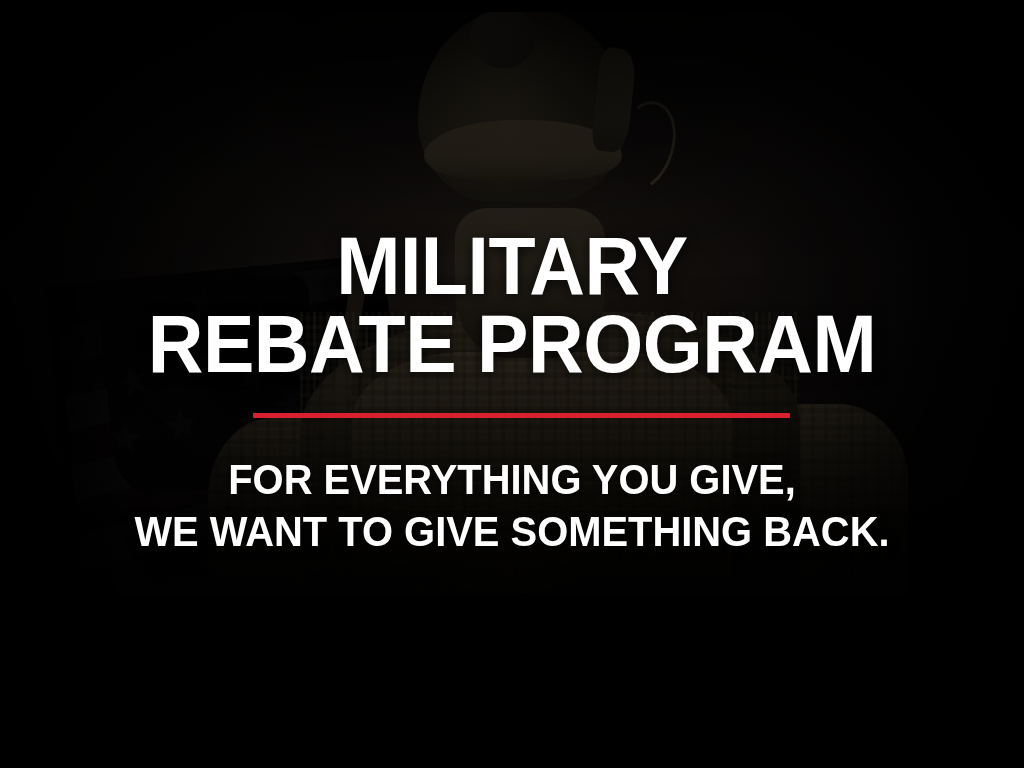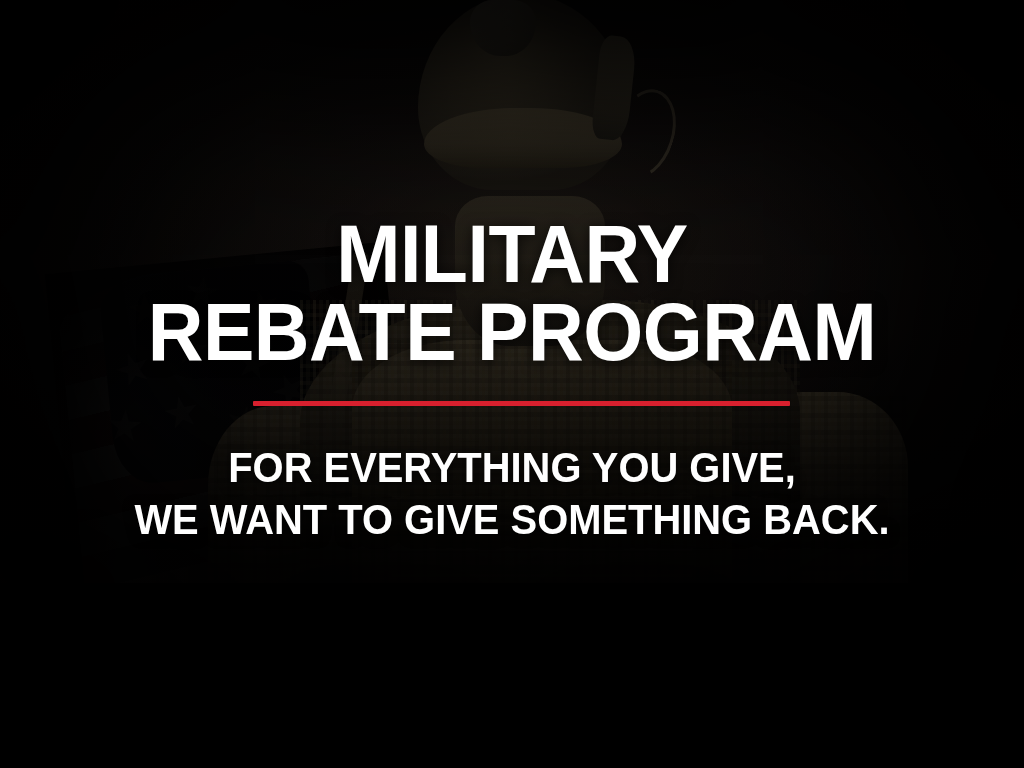--- a/index.html
+++ b/index.html
@@ -8,20 +8,21 @@
     background: #000;
   }
   #stage {
     position: relative;
     width: 1024px;
     height: 583px;
     overflow: hidden;
     background: #0a0807;
     font-family: "Liberation Sans", sans-serif;
     user-select: none;
+    margin-top: 12px;
   }
 
   
   .photo-layer {
     position: absolute;
     inset: 0;
     overflow: hidden;
   }
 
   

